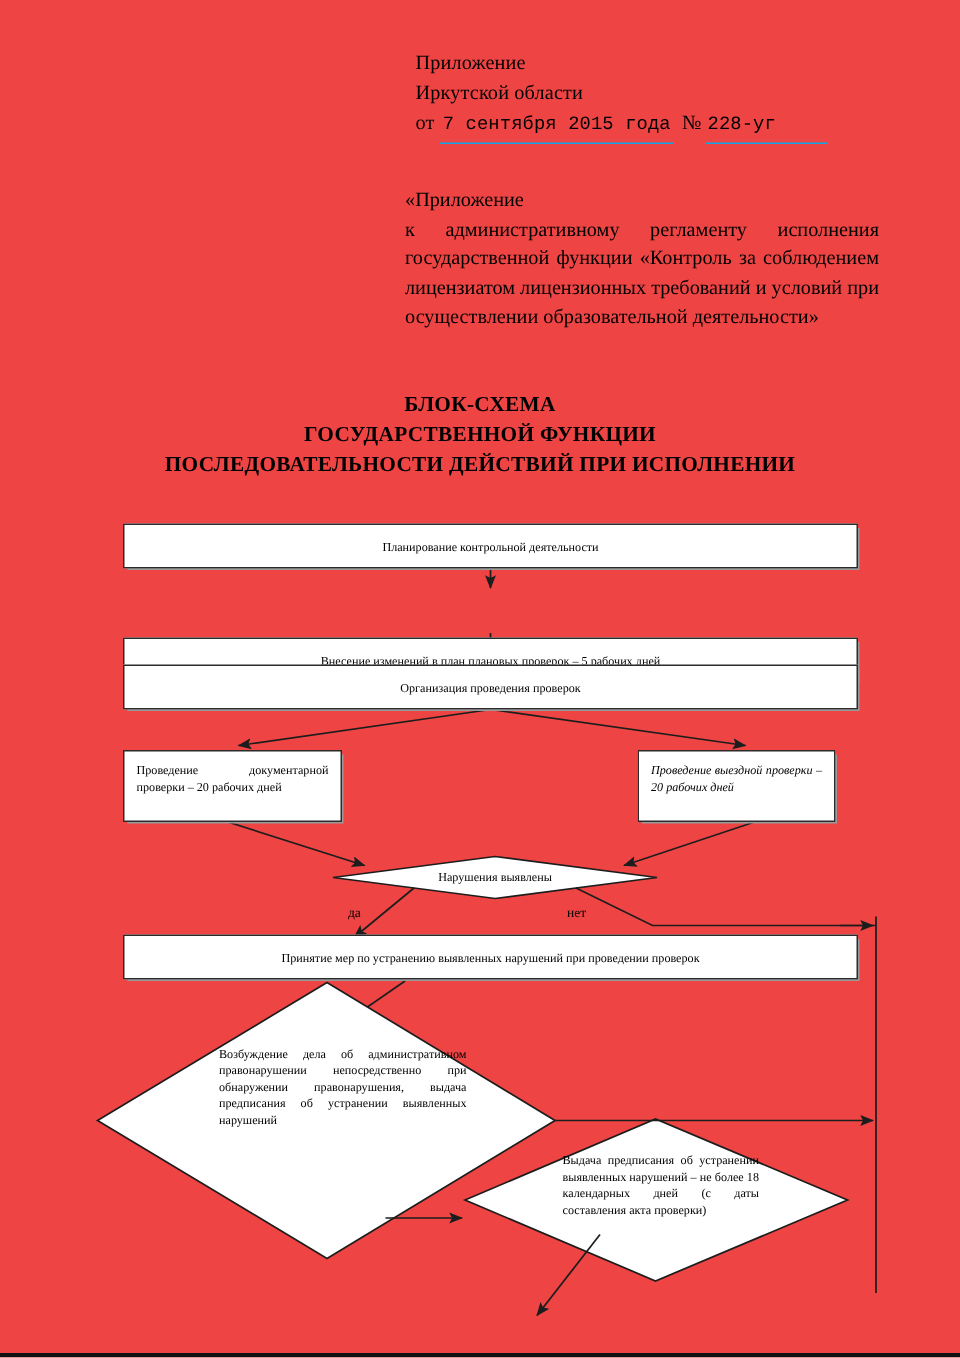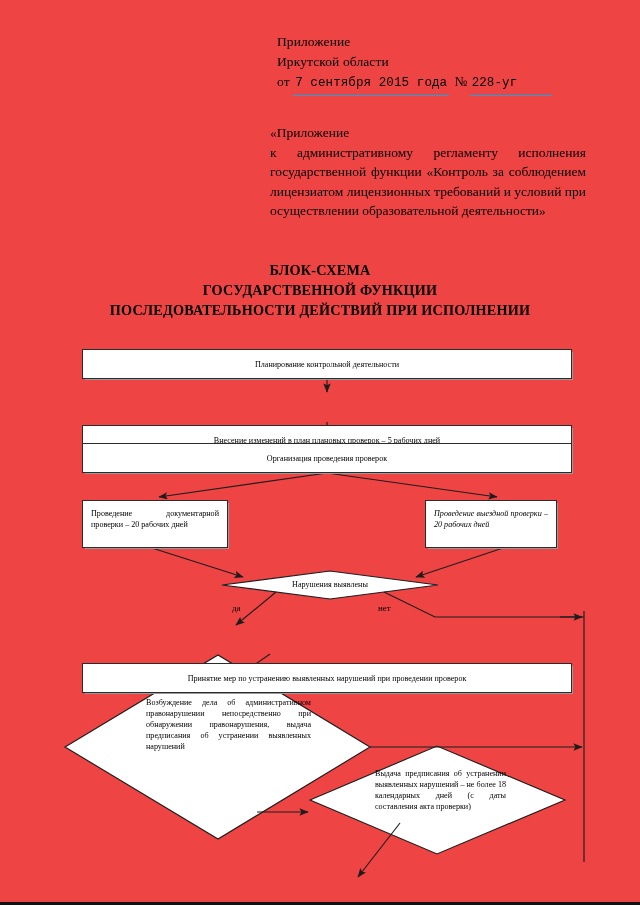--- a/index.html
+++ b/index.html
@@ -234,21 +234,21 @@
     </div>
 
     <div class="fc-box two" style="left:82px; top:500px; width:146px; height:48px;">
       <span class="txt">Проведение документарной проверки – 20 рабочих дней</span>
     </div>
 
     <div class="fc-box two" style="left:425px; top:500px; width:132px; height:48px;font-style:italic;">
       <span class="txt">Проведение выездной проверки – 20 рабочих дней</span>
     </div>
 
-    <div class="fc-box" style="left:82px; top:623px; width:490px; height:30px;margin-top:40px;">
+    <div class="fc-box" style="left:82px; top:623px; width:490px; height:30px;">
       <span class="txt">Принятие мер по устранению выявленных нарушений при проведении проверок</span>
     </div>
 
     <div class="dmd-label" style="left:240px; top:579px; width:180px;">Нарушения выявлены</div>
 
     <div class="dmd-label just" style="left:146px; top:697px; width:165px;">Возбуждение дела об административном правонарушении непосредственно при обнаружении правонарушения, выдача предписания об устранении выявленных нарушений</div>
 
     <div class="dmd-label just" style="left:375px; top:768px; width:131px;">Выдача предписания об устранении выявленных нарушений – не более 18 календарных дней (с даты составления акта проверки)</div>
 
     <div class="branch-lbl" style="left:232px; top:603px;">да</div>

